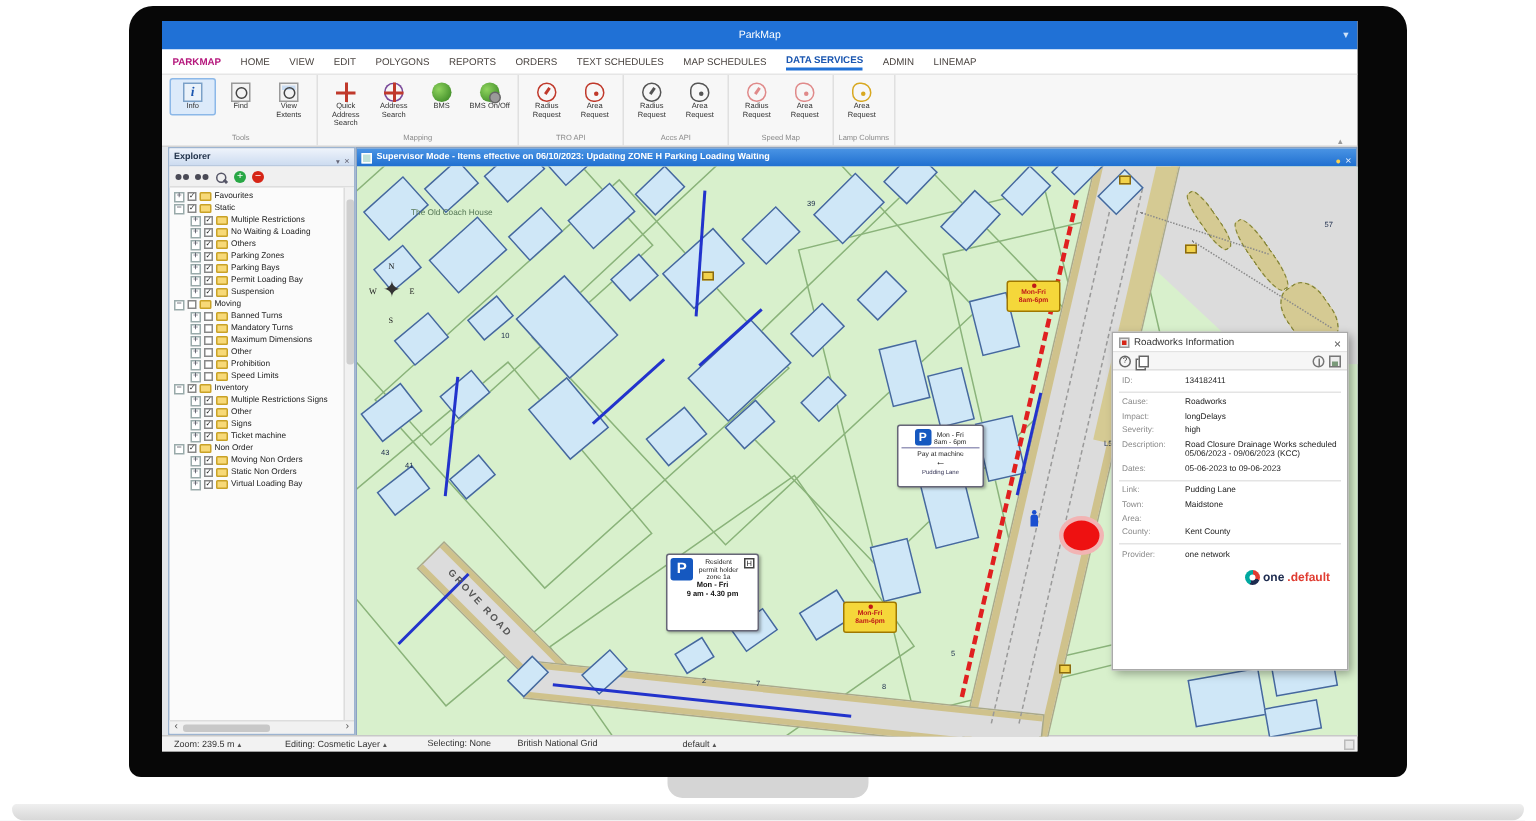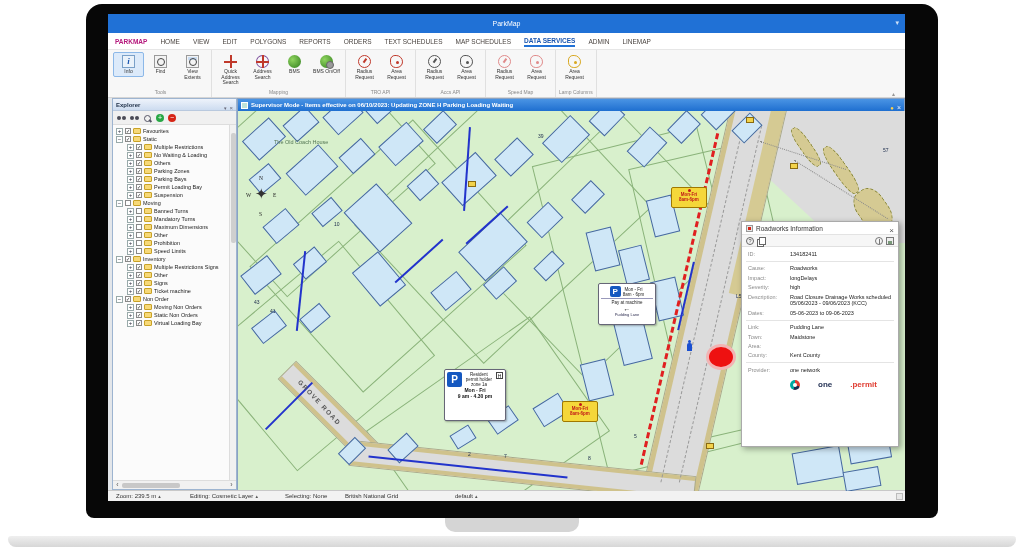--- a/index.html
+++ b/index.html
@@ -156,21 +156,21 @@
   #rwtoolbar .sp { flex:1; }
   .locate-icon { border:1px solid #777; border-radius:50%; }
   .locate-icon::before { content:''; position:absolute; left:3px; top:1px; width:1px; height:5px; background:#777; }
   .export-icon { border:1px solid #777; background:#eee; }
   .export-icon::before { content:''; position:absolute; left:1px; top:3px; width:4px; height:3px; background:#7a9a7a; }
   #rwfields { padding:2px 0; }
   .rwrow { display:flex; padding:1.5px 6px; }
   .rwrow .lab { width:42px; flex:0 0 42px; font-size:5.5px; color:#8a8a8a; }
   .rwrow .val { flex:1; font-size:5.5px; color:#222; line-height:6.5px; }
   .rwsep { border-top:1px solid #e4e4e4; margin:2px 4px; }
-  #rwlogo { display:flex; align-items:center; gap:18px; padding:3px 6px 0 48px; }
+  #rwlogo { display:flex; align-items:center; gap:2px; padding:3px 6px 0 48px;margin-left:40px; }
   .logomark { width:10px; height:10px; border-radius:50%; background:conic-gradient(#e03c31 0 110deg,#1d2b4f 110deg 200deg,#00a8a0 200deg 360deg); position:relative; }
   .logomark::after { content:''; position:absolute; left:3px; top:3px; width:4px; height:4px; border-radius:50%; background:#fff; }
   .logo-one { font-size:8px; font-weight:bold; color:#1d2b4f; }
   .logo-net { font-size:8px; font-weight:bold; color:#e03c31; }
 
   
   #statusbar { position:absolute; left:0; top:476px; width:100%; height:11px; background:#f2f2f2; border-top:1px solid #c8c8c8; }
   .sitem { position:absolute; top:2px; font-size:6px; color:#333; white-space:nowrap; }
   .sitem .caret { font-size:5px; color:#555; margin-left:2px; }
   #sgrip { position:absolute; right:2px; top:2px; width:7px; height:7px; border:1px solid #bbb; background:#e8e8e8; }
@@ -585,21 +585,21 @@
               </div>
               <div class="rwsep"></div>
               <div class="rwrow">
                 <span class="lab">Provider:</span>
                 <span class="val">one network</span>
               </div>
             </div>
           <div id="rwlogo">
             <span class="logomark"></span>
             <span class="logo-one">one</span>
-              <span class="logo-net">.permit</span>
+              <span class="logo-net">.default</span>
           </div>
         </div>
       <div class="parcel" style="left: -30px; top: -20px; width: 200px; height: 160px; transform: rotate(-42deg);"></div>
           <div class="parcel" style="left: 40px; top: 60px; width: 220px; height: 170px; transform: rotate(-42deg);"></div>
           <div class="parcel" style="left: 150px; top: 10px; width: 230px; height: 190px; transform: rotate(-43deg);"></div>
           <div class="parcel" style="left: 260px; top: 50px; width: 210px; height: 170px; transform: rotate(-44deg);"></div>
           <div class="parcel" style="left: -10px; top: 170px; width: 180px; height: 150px; transform: rotate(-40deg);"></div>
           <div class="parcel" style="left: 330px; top: 30px; width: 170px; height: 320px; transform: rotate(-14deg);"></div>
           <div class="parcel" style="left: 420px; top: 40px; width: 130px; height: 280px; transform: rotate(-13deg);"></div>
           <div class="parcel" style="left: 150px; top: 250px; width: 200px; height: 140px; transform: rotate(-35deg);"></div>

